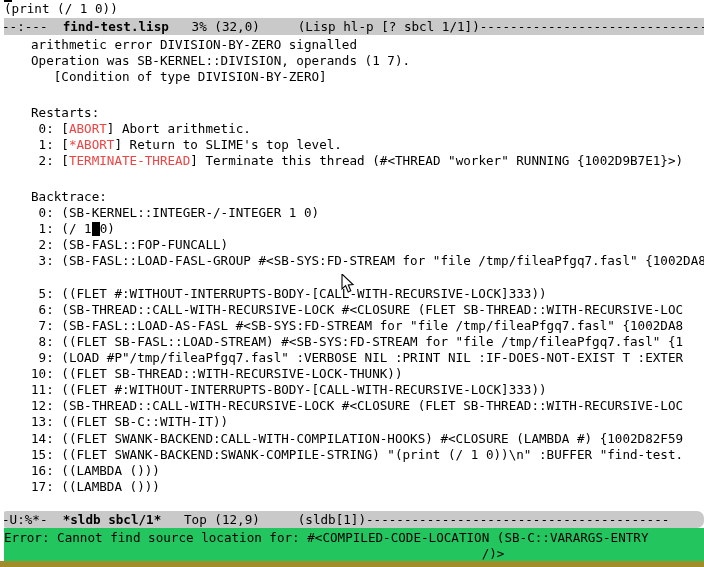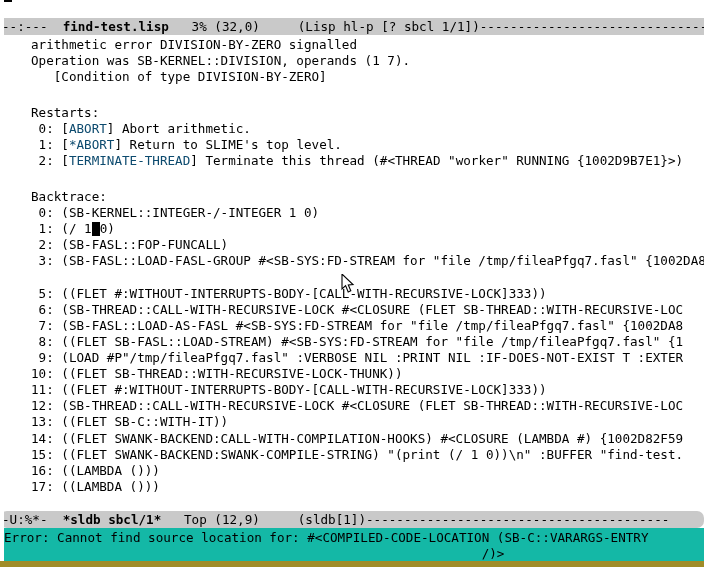--- a/index.html
+++ b/index.html
@@ -95,39 +95,39 @@
   #sldb-buffer {
     position: absolute;
     left: 0;
     top: 36px;
     width: 704px;
     height: 475px;
     background: #ffffff;
     overflow: hidden;
   }
 
-  .restart-name { color: #0c4a6e; }
+  .restart-name { color: #ef4444; }
 
   .kursor {
     display: inline-block;
     width: 8px;
     height: 14px;
     background: #000000;
     vertical-align: -3px;
     margin: 0;
   }
 
   
   #echo-area {
     position: absolute;
     left: 0;
     top: 528px;
     width: 704px;
     height: 36px;
-    background: #14b8a6;
+    background: #22c55e;
     overflow: hidden;
   }
   #echo-line-1 {
     position: absolute;
     left: 4px;
     top: 2px;
     white-space: pre;
   }
   #echo-line-2 {
     position: absolute;
@@ -147,20 +147,21 @@
     pointer-events: none;
   }
 </style>
 </head>
 <body>
 
 <div id="frame">
 
   <div id="src-buffer">
     <div id="src-cursor-stub"></div>
+    <div id="src-line-0">(print (/ 1 0))</div>
   </div>
 
   <div class="modeline" style="top:18px;"><span>--:---</span><span>&nbsp;&nbsp;</span><span class="mbold">find-test.lisp</span><span>&nbsp;&nbsp;&nbsp;</span><span>3%</span><span>&nbsp;</span><span>(32,0)</span><span>&nbsp;&nbsp;&nbsp;&nbsp;&nbsp;</span><span>(Lisp hl-p [? sbcl 1/1])</span><span>----------------------------------------</span></div>
 
   <div id="sldb-buffer">
 
     <div class="buf" style="top:1px;">arithmetic error DIVISION-BY-ZERO signalled</div>
     <div class="buf" style="top:17.1px;">Operation was SB-KERNEL::DIVISION, operands (1 7).</div>
     <div class="buf" style="top:33.2px;">   [Condition of type DIVISION-BY-ZERO]</div>
 

